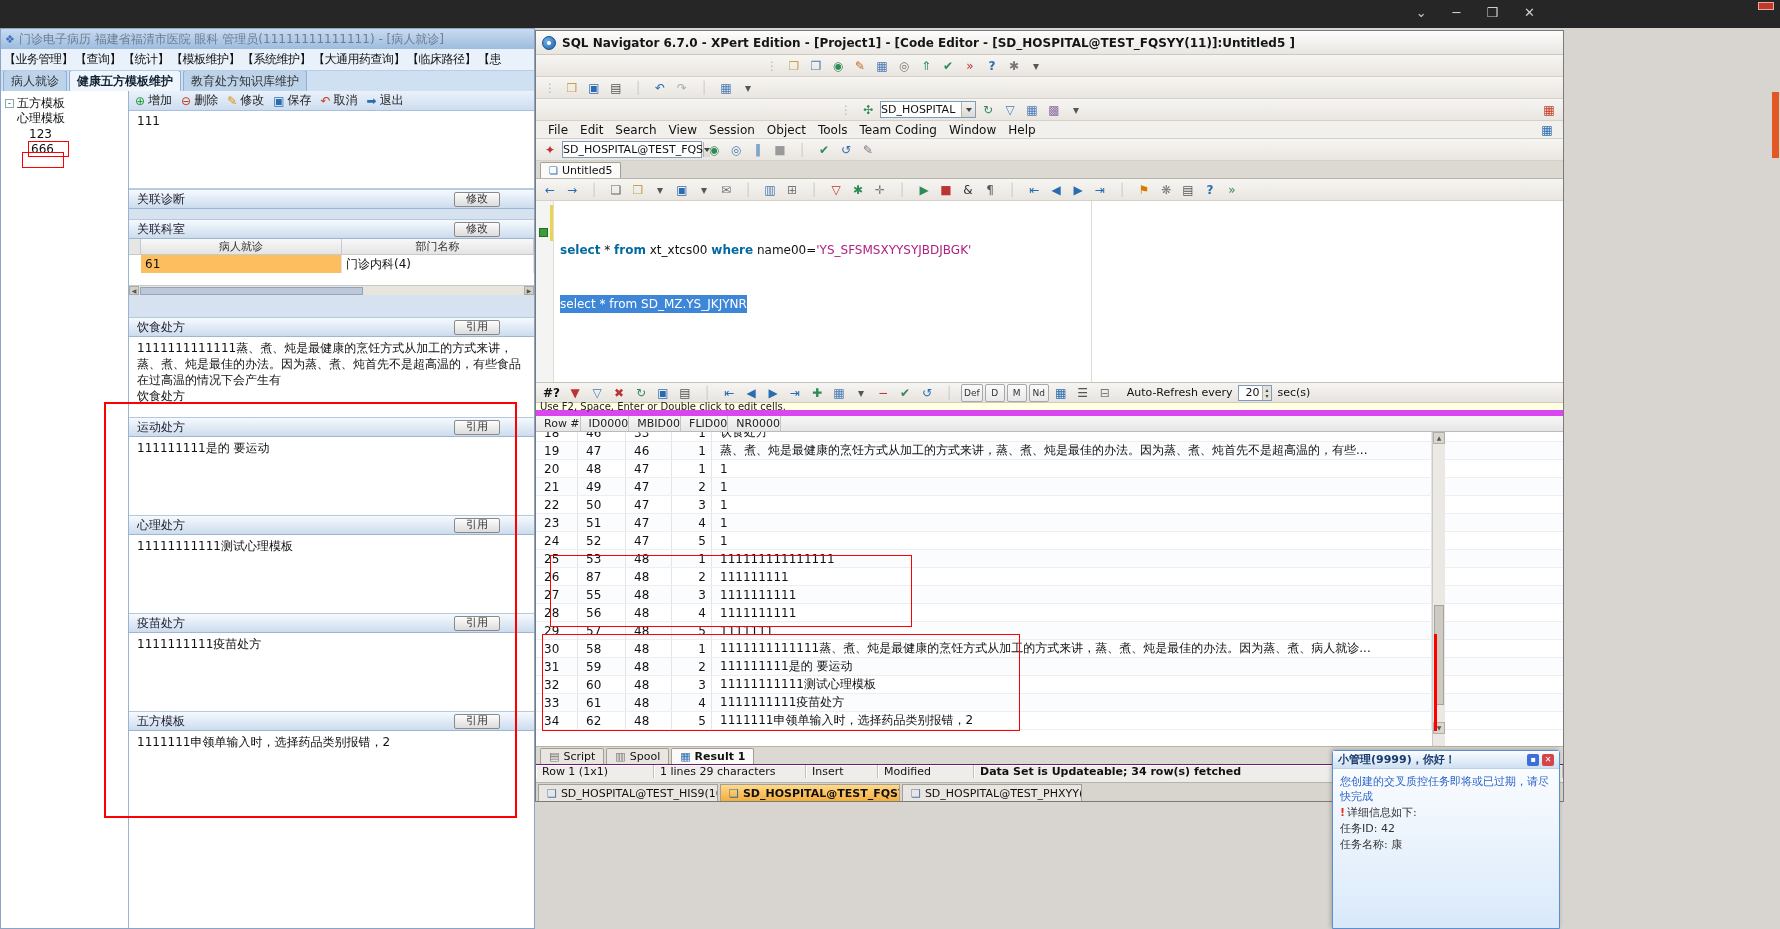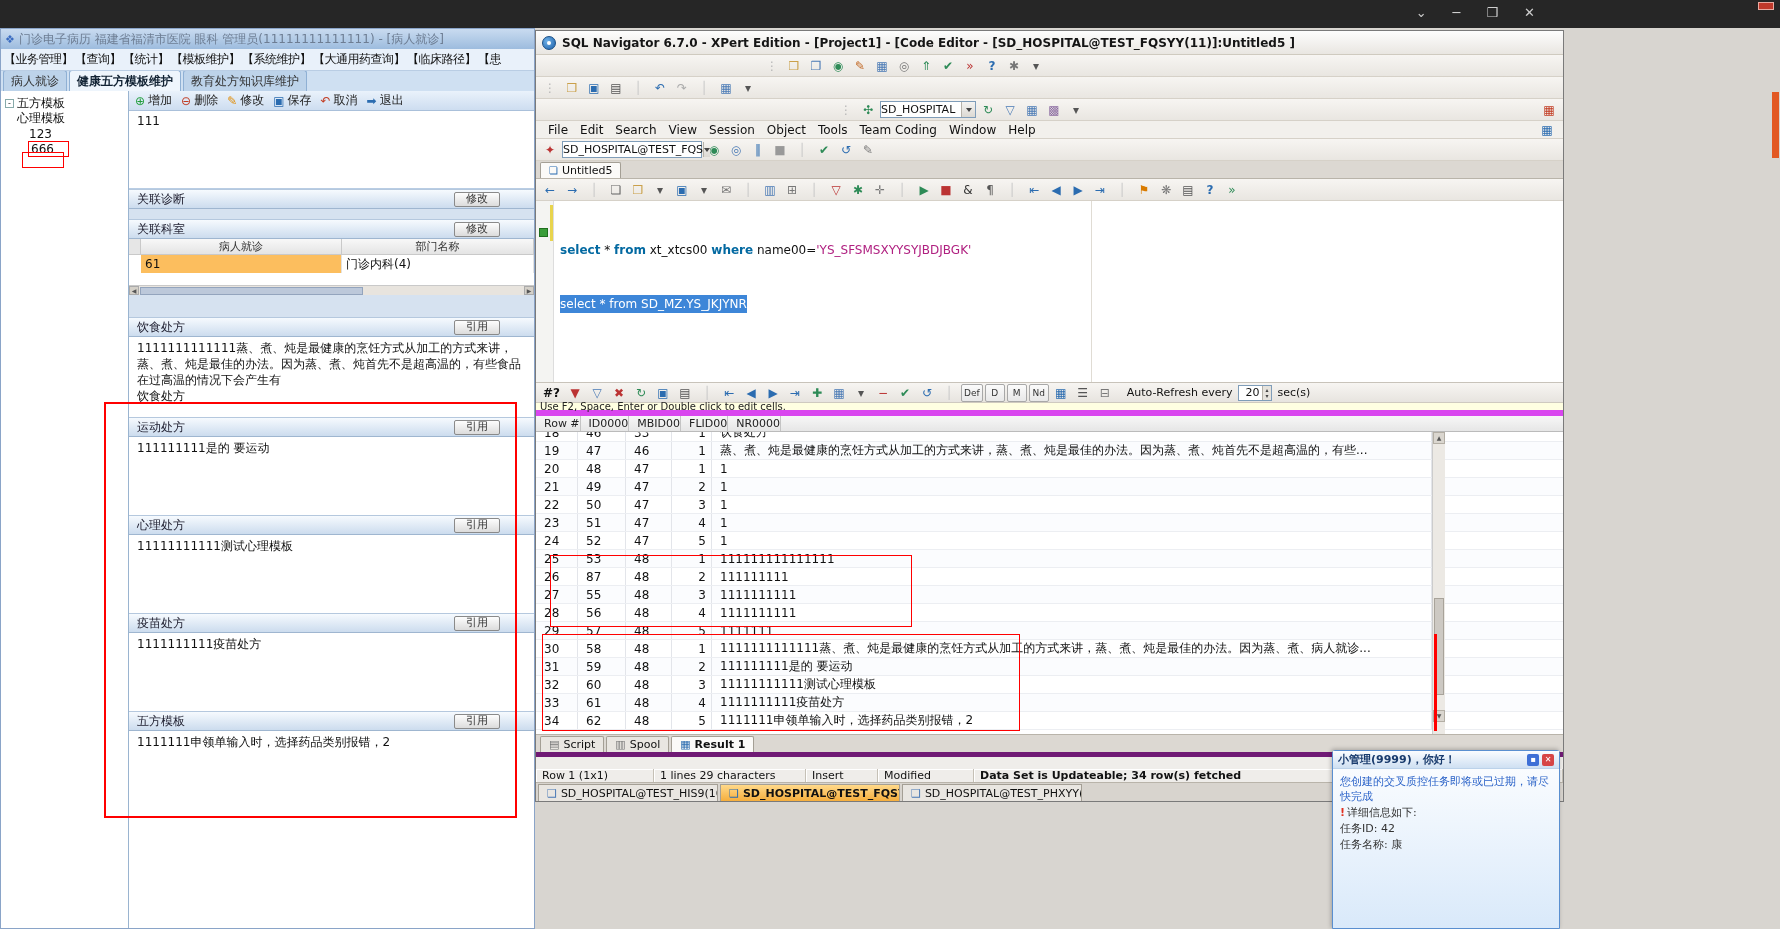--- a/index.html
+++ b/index.html
@@ -102,21 +102,21 @@
 .c2{width:46px;flex:none}
 .c3{width:40px;flex:none;justify-content:flex-end;padding:0 5px 0 0}
 .c4{width:720px;flex:none}
 .vscroll{position:absolute;left:896px;top:16px;bottom:0;width:13px;background:#ece9e4;border-left:1px solid #ccc;z-index:2}
 .vscroll .va{height:12px;font-size:6px;text-align:center;color:#555;background:#dad6cf;border:1px solid #b3aea4;line-height:10px}
 .vscroll .vb{position:absolute;bottom:12px}
 .vthumb{position:absolute;left:1px;right:1px;top:55%;height:32%;background:#cdc9c3;border:1px solid #a8a39a}
 .rtabs{height:18px;display:flex;align-items:flex-end;background:#dcd8d2;border-top:1px solid #b9b4aa;padding-left:4px;gap:2px}
 .rtab{display:flex;align-items:center;gap:4px;font-size:11px;padding:1px 8px;background:#e9e6e1;border:1px solid #a49f95;border-bottom:none;border-radius:2px 2px 0 0}
 .rtab.active{background:#fbfaf8;font-weight:bold}
-.statusbar{height:30px;display:flex;background:#efedea;border-top:5px solid #701a75;font-size:11px;align-items:flex-end}
+.statusbar{height:18px;display:flex;background:#efedea;border-top:1px solid #701a75;font-size:11px;align-items:flex-start}
 .seg{display:flex;align-items:center;padding:0 6px;border-right:1px solid #c5c0b6;box-shadow:inset 1px 1px 0 #fff;white-space:nowrap;overflow:hidden}
 .seg:nth-child(1){width:118px}
 .seg:nth-child(2){width:152px}
 .seg:nth-child(3){width:72px}
 .seg:nth-child(4){width:96px}
 .seg:nth-child(5){flex:1;font-weight:bold}
 .conntabs{height:19px;display:flex;align-items:stretch;background:#d8d4ce;border-top:1px solid #b9b4aa;padding:1px 2px 0;gap:2px}
 .conntab{display:flex;align-items:center;gap:4px;font-size:11px;padding:0 8px;background:#e9e6e1;border:1px solid #a49f95;border-bottom:none;white-space:nowrap;overflow:hidden;max-width:180px}
 .conntab.active{background:linear-gradient(#ffd98a,#f5ae3d);font-weight:bold}
 

